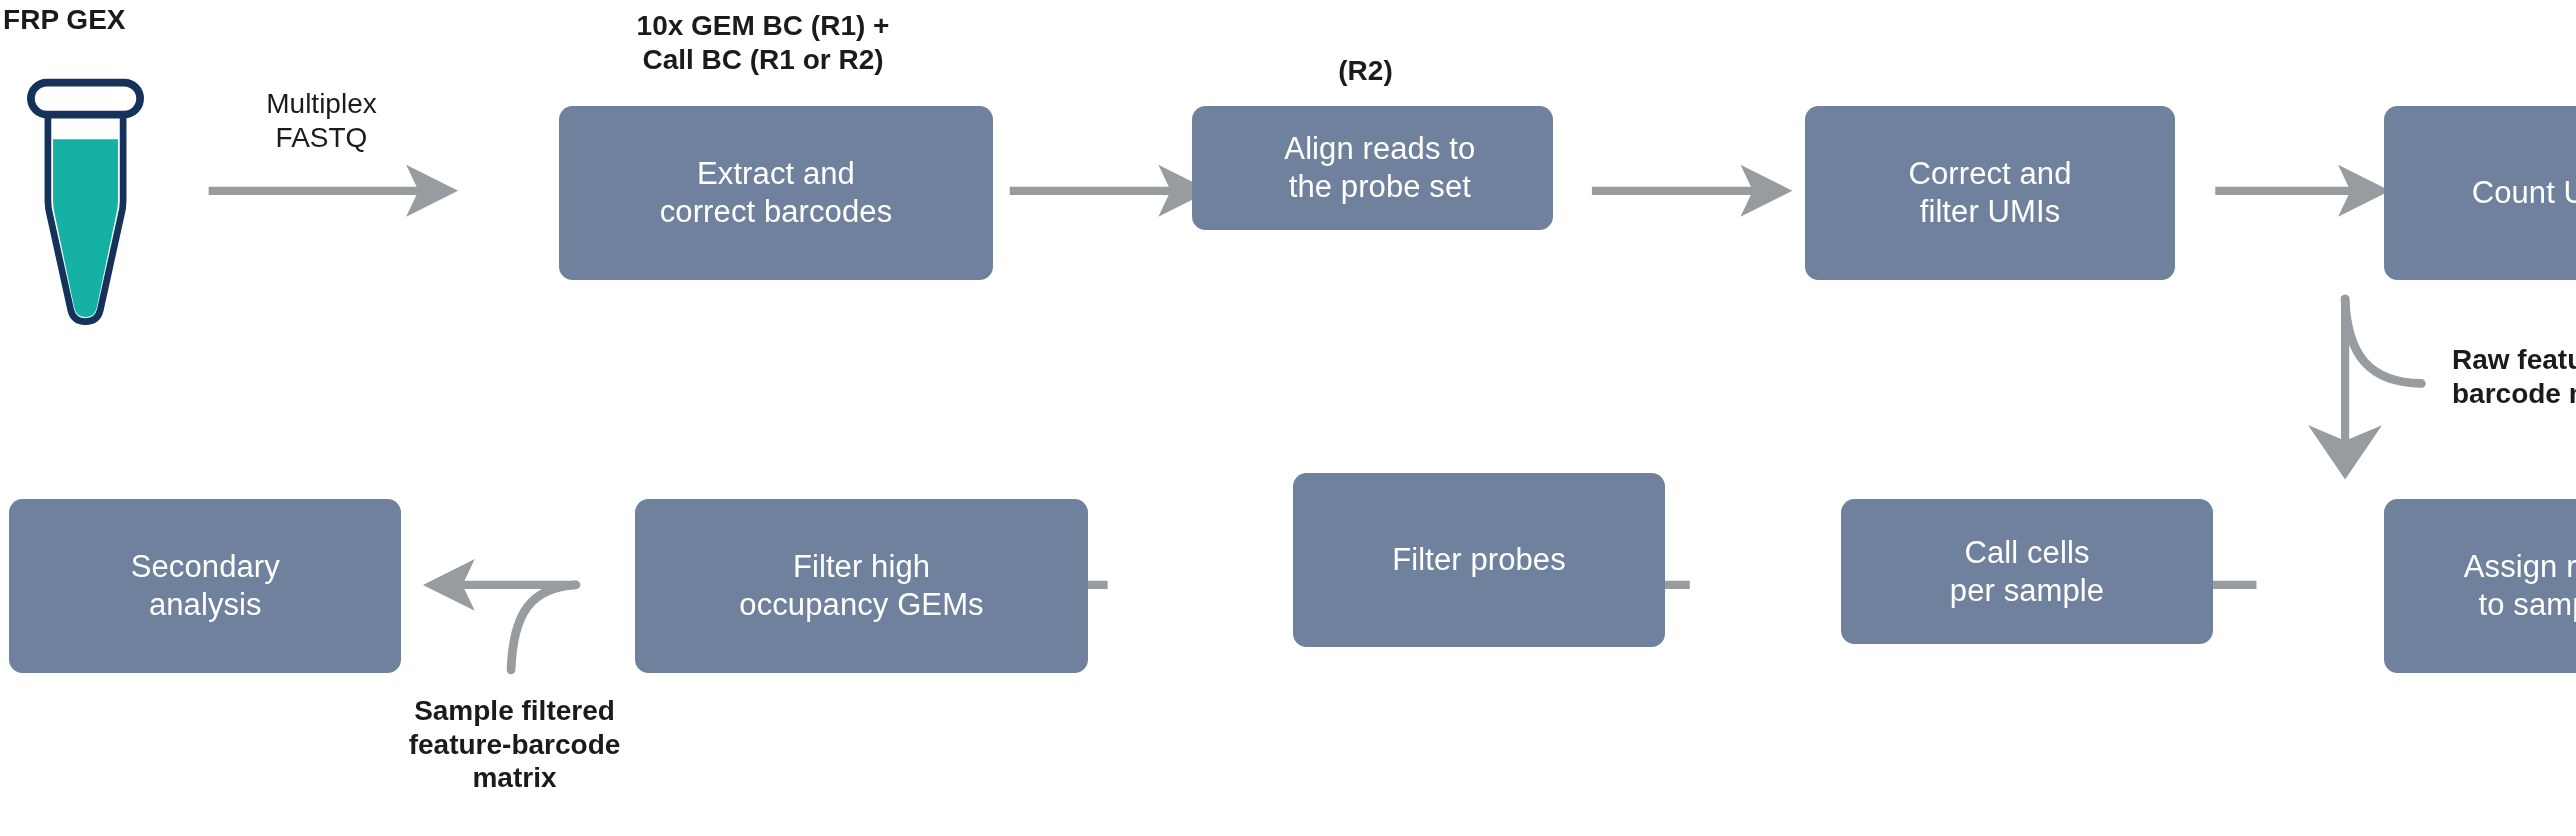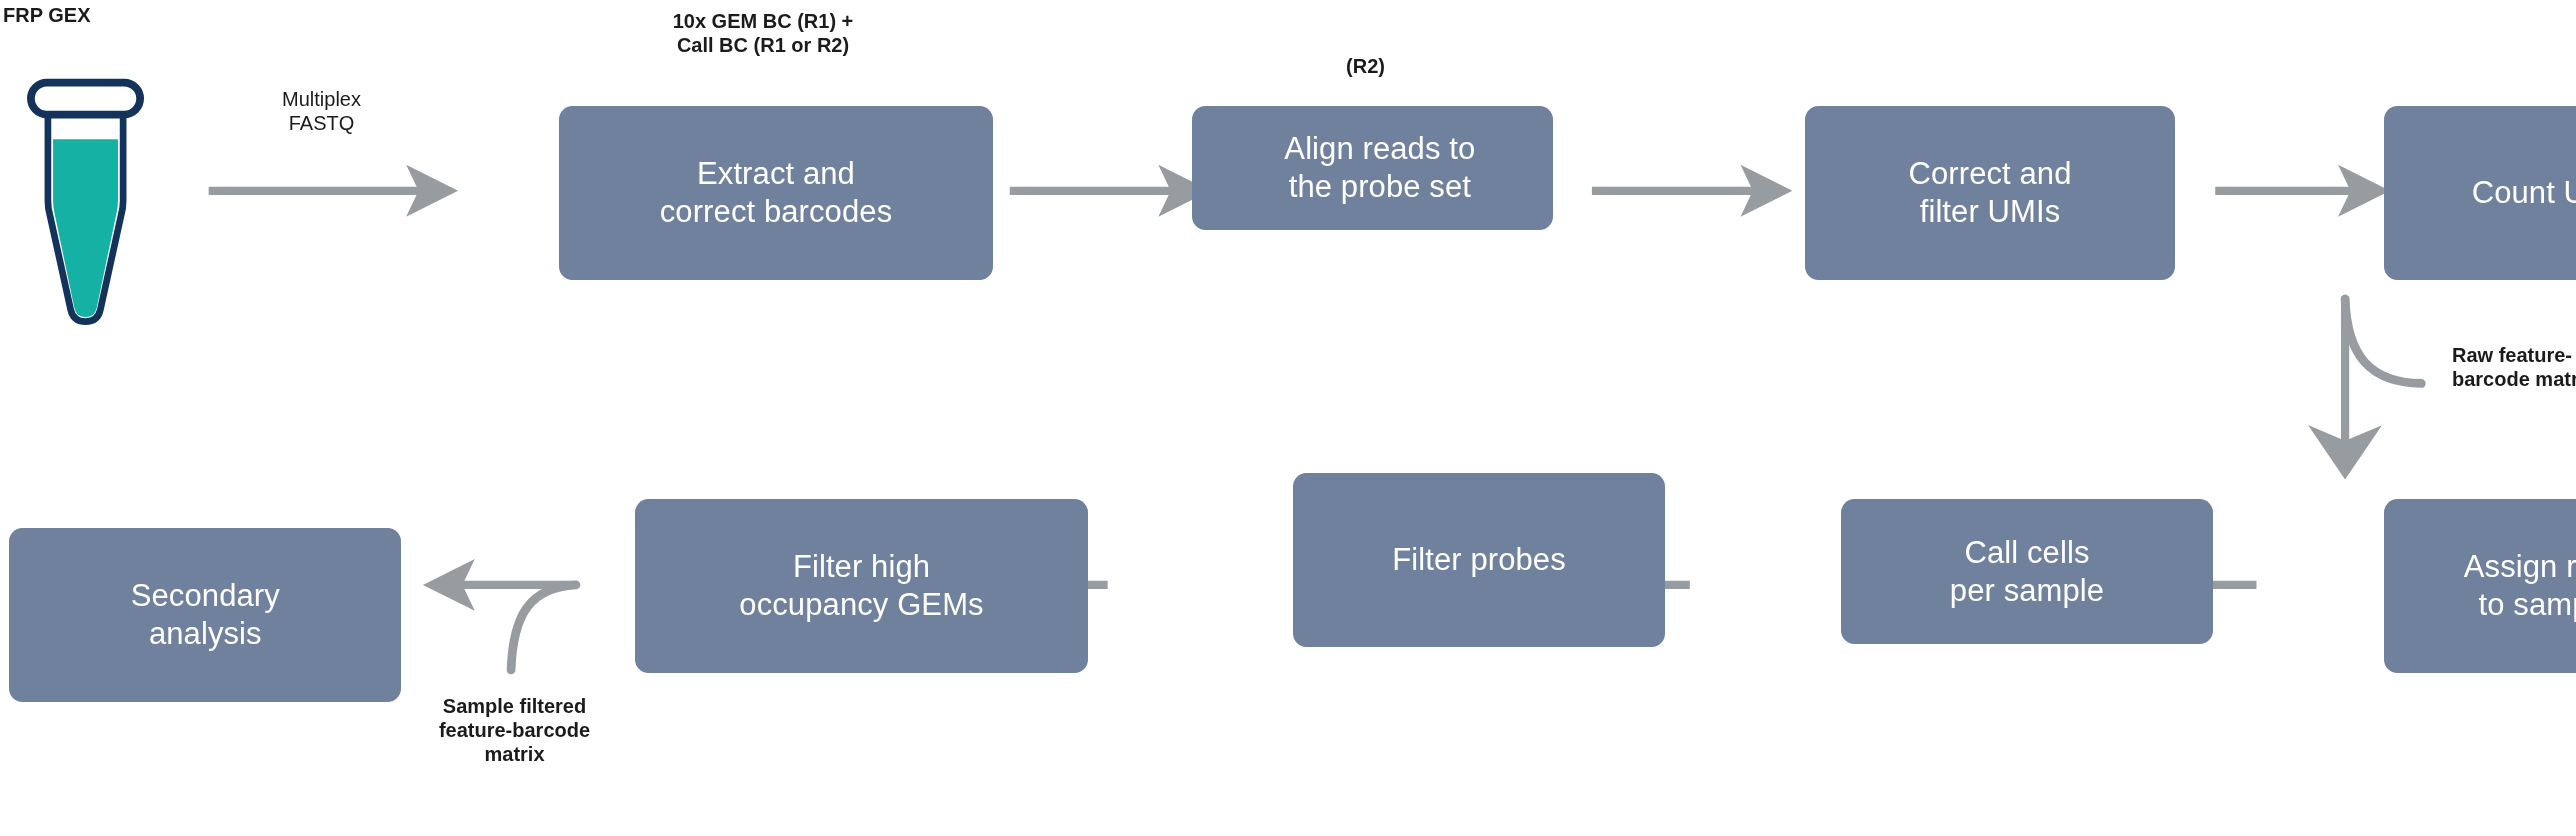--- a/index.html
+++ b/index.html
@@ -32,21 +32,21 @@
     font-weight: 400;
     letter-spacing: 0.1px;
     box-sizing: border-box;
     padding: 2.1px 9.3px;
     white-space: pre-line;
   }
   
   .anno {
     position: absolute;
     color: #1b1b1b;
-    font-size: 20px;
+    font-size: 28px;
     line-height: 1.20;
     text-align: center;
     font-weight: 400;
     white-space: pre-line;
   }
   .anno.hdr { font-weight: 700; }
   .anno.left { text-align: left; }
   
   #vec {
     position: absolute;
@@ -137,17 +137,17 @@
 to samples</div>
 
   <div class="pbox" style="left:1841px; top:499px; width:372px; height:145px;">Call cells
 per sample</div>
 
   <div class="pbox" style="left:1293px; top:473px; width:372px; height:174px;">Filter probes</div>
 
   <div class="pbox" style="left:635px; top:499px; width:453px; height:174px;">Filter high
 occupancy GEMs</div>
 
-  <div class="pbox" style="left:9.3px; top:528px; width:392px; height:174px;">Secondary
+  <div class="pbox" style="left:9.3px; top:499px; width:392px; height:174px;">Secondary
 analysis</div>
 
 </div>
 
 
 </body></html>

